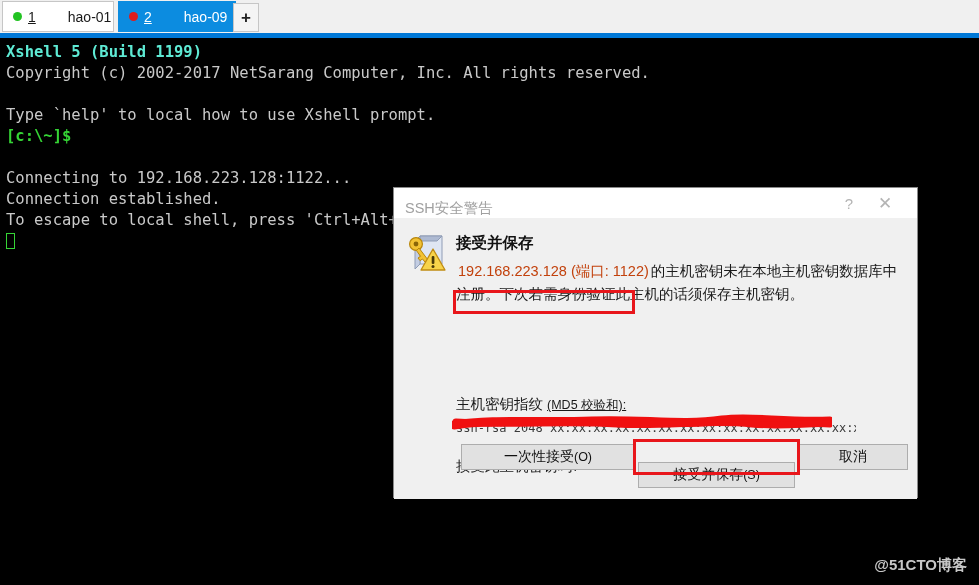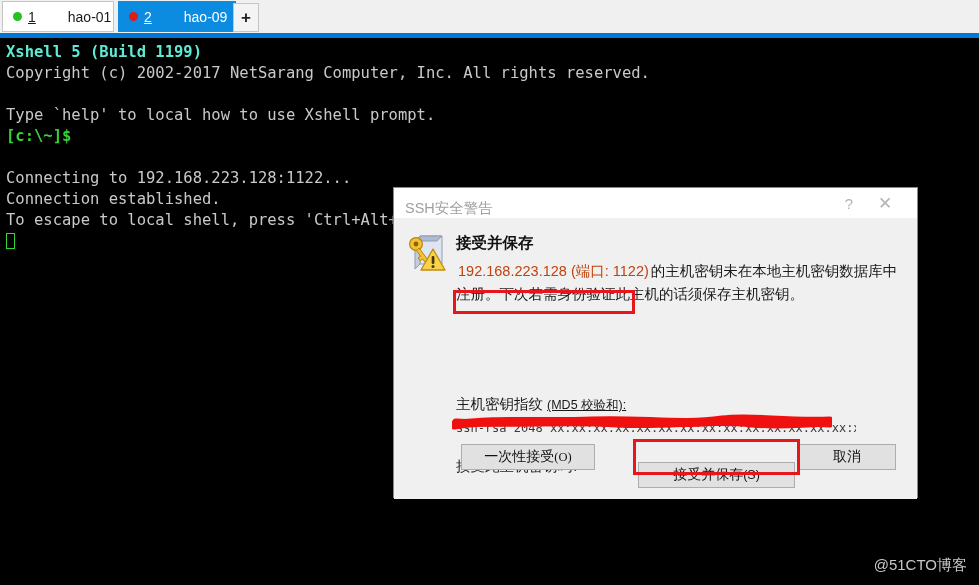--- a/index.html
+++ b/index.html
@@ -118,20 +118,21 @@
 
   
   #watermark {
     position: absolute;
     right: 12px; bottom: 10px;
     color: #d8d8d8;
     font-size: 15px;
     font-family: "Liberation Sans", sans-serif;
     opacity: .92;
     user-select: none;
+    font-weight: bold;
   }
 
   
   #dialog {
     position: absolute;
     left: 393px; top: 187px;
     width: 525px; height: 311px;
     background: #f0f0f0;
     border: 1px solid #8a8a8a;
     box-sizing: border-box;
@@ -250,23 +251,23 @@
     box-sizing: border-box;
     display: flex;
     align-items: center;
     justify-content: center;
     font-size: 14px;
     color: #111;
     cursor: default;
     user-select: none;
   }
   .dlg-btn .small { font-size: 12.5px; }
-  #btn-once  { left: 67px;  width: 134px; font-family: Liberation Serif, serif; }
+  #btn-once  { left: 67px;  width: 174px; }
   #btn-save  { left: 244px; width: 157px; margin-top: 18px; }
-  #btn-cancel{ left: 404px; width: 98px; }
+  #btn-cancel{ left: 404px; width: 110px; }
   #save-box {
     position: absolute;
     left: 239px; top: 221px;
     width: 167px; height: 36px;
     border: 3px solid #e8161b;
     box-sizing: border-box;
     pointer-events: none;
   }
 </style>
 </head>

